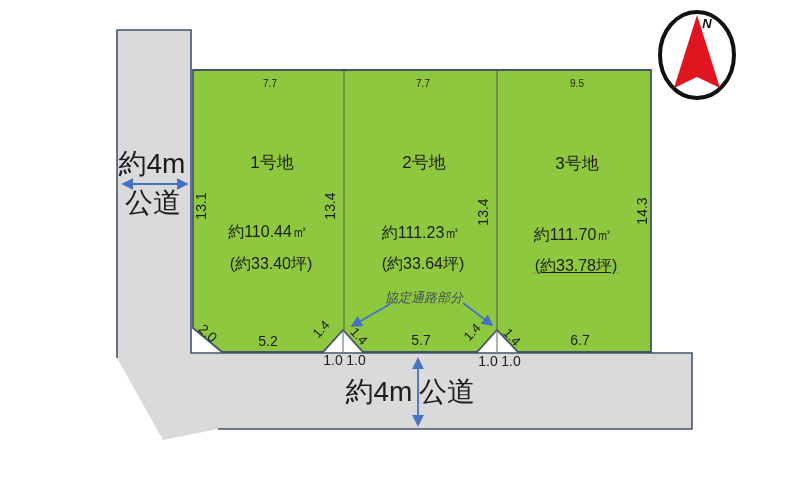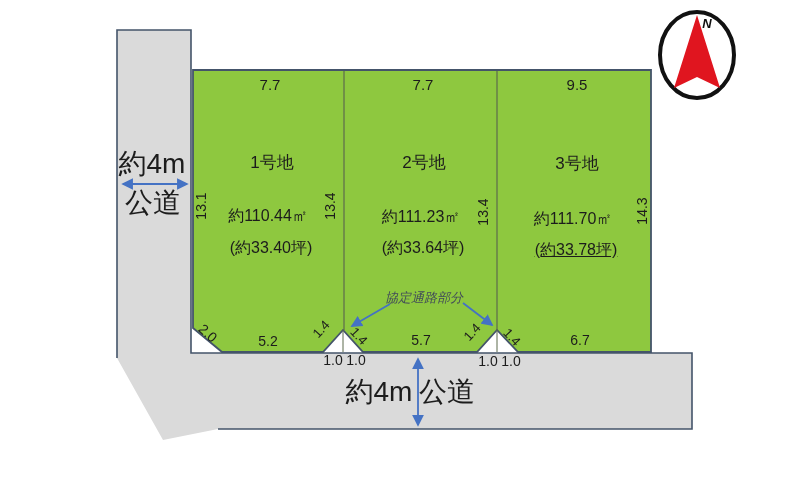--- a/index.html
+++ b/index.html
@@ -9,23 +9,23 @@
   }
   #shapes{position:absolute;left:0;top:0;}
   .label{
     position:absolute;transform:translate(-50%,-50%);
     white-space:nowrap;line-height:1;font-size:14px;color:var(--ink,#1c1c1c);
   }
   .rot-90{transform:translate(-50%,-50%) rotate(-90deg);}
   .rot-45n{transform:translate(-50%,-50%) rotate(-47deg);}
   .rot-45p{transform:translate(-50%,-50%) rotate(47deg);}
   .rot-42p{transform:translate(-50%,-50%) rotate(42deg);}
-  .dim-top{font-size:15px;}
+  .dim-top{font-size:10px;}
   .plot-name{font-size:17px;}
-  .plot-area{font-size:16px;}
+  .plot-area{font-size:16px;margin-top:16px;}
   .road-label{font-size:28px;}
   .small-dim{font-size:13px;}
   .passage{font-size:13px;color:var(--passage,#424c59);font-style:italic;}
   .north{font-size:13px;font-style:italic;font-weight:600;color:#111;}
 </style>
 </head>
 <body>
 
 <div id="canvas">
 

